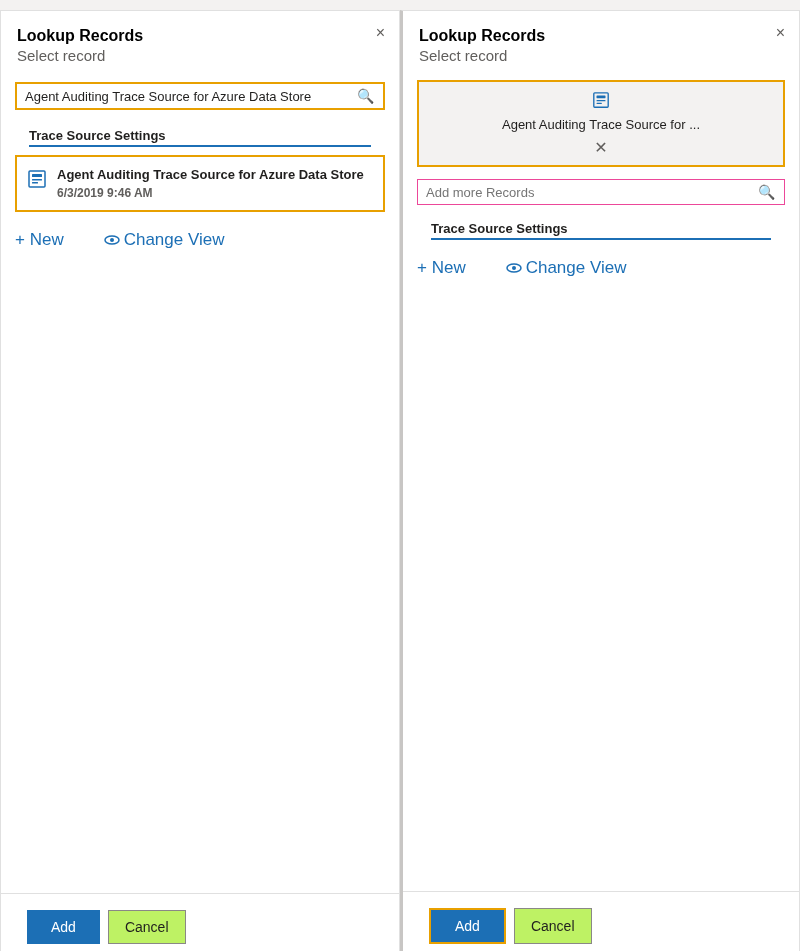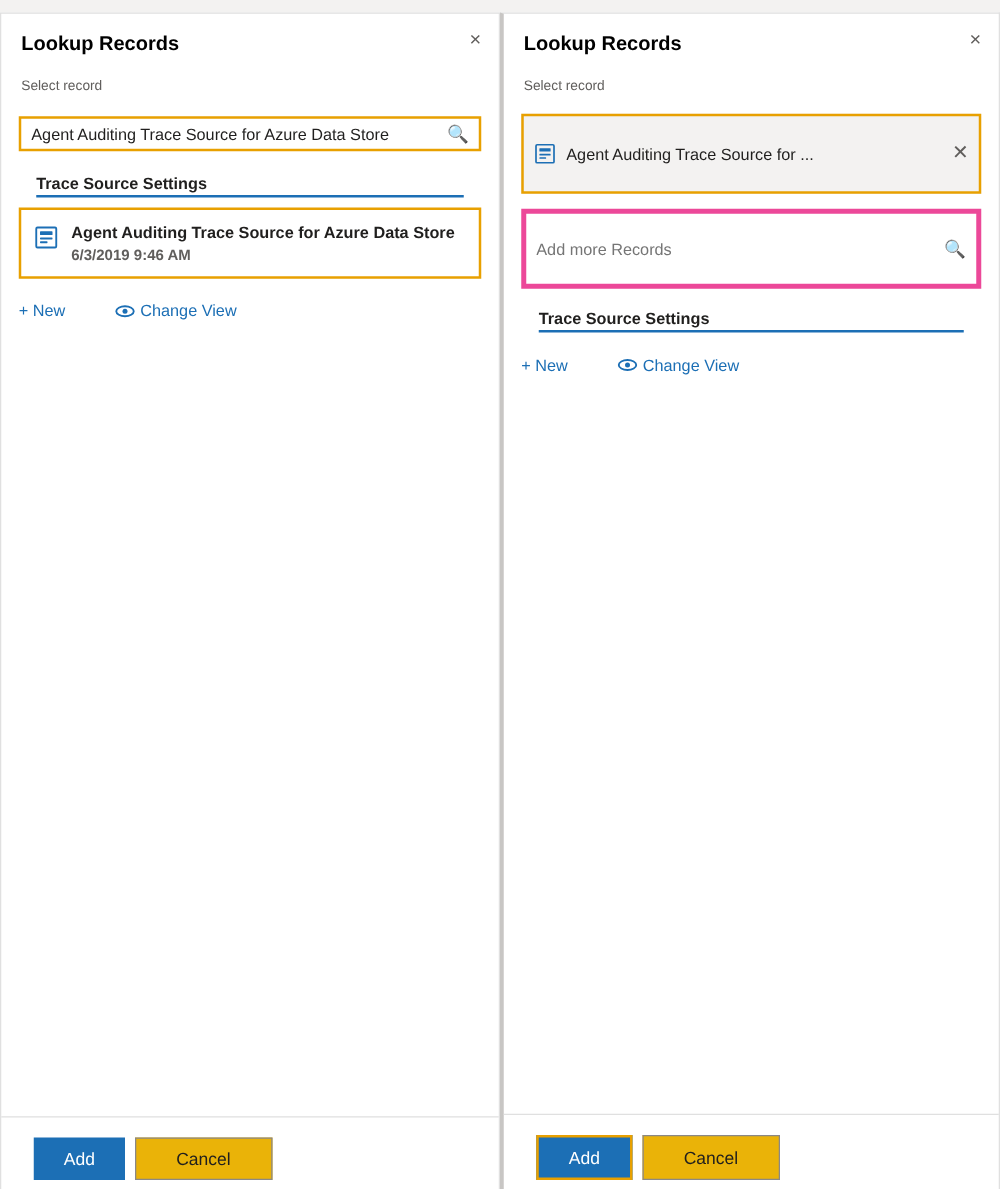--- a/index.html
+++ b/index.html
@@ -33,23 +33,23 @@
     .panel-header {
       padding: 16px 16px 10px 16px;
       border-bottom: none;
     }
     .panel-title {
       font-size: 16px;
       font-weight: 600;
       color: #000000;
     }
     .panel-subtitle {
-      font-size: 11px;
-      color: #605e5c;
-      margin-top: 18px;
+      font-size: 15px;
+      color: #605e5c;
+      margin-top: 2px;
     }
     .close-btn {
       position: absolute;
       top: 14px;
       right: 14px;
       font-size: 16px;
       cursor: pointer;
       color: #605e5c;
       background: none;
       border: none;
@@ -121,21 +121,21 @@
     .action-bar {
       display: flex;
       align-items: center;
       padding: 10px 14px;
       gap: 40px;
     }
     .action-link {
       display: flex;
       align-items: center;
       color: #1c6fb5;
-      font-size: 13px;
+      font-size: 17px;
       cursor: pointer;
       gap: 4px;
       text-decoration: none;
     }
     .panel-footer {
       margin-top: auto;
       padding: 16px 14px;
       display: flex;
       gap: 8px;
       border-top: 1px solid #e0e0e0;
@@ -144,24 +144,24 @@
       background: #1c6fb5;
       color: #fff;
       border: none;
       padding: 8px 24px;
       font-size: 14px;
       cursor: pointer;
       font-family: inherit;
       margin-left: 12px;
     }
     .btn-secondary {
-      background: #eab308;
+      background: #bef264;
       color: #201f1e;
       border: 1px solid #8a8886;
-      padding: 8px 32px;
+      padding: 8px 16px;
       font-size: 14px;
       cursor: pointer;
       font-family: inherit;
     }
     .btn-primary.highlighted {
       border: 2px solid #e8a000;
     }
     .no-records {
       font-size: 13px;
       color: #605e5c;
@@ -169,23 +169,24 @@
     }
     
     .selected-tag-container {
       padding: 6px 14px 8px 14px;
     }
     .selected-tag {
       display: flex;
       align-items: center;
       border: 2px solid #e8a000;
       background: #f3f2f1;
-      padding: 21px 8px;
+      padding: 9px 8px;
       gap: 8px;
       width: 100%;
+      flex-direction: column;
     }
     .selected-tag-icon {
       width: 18px;
       height: 18px;
       flex-shrink: 0;
     }
     .selected-tag-text {
       flex: 1;
       font-size: 13px;
       color: #201f1e;
@@ -198,23 +199,23 @@
       color: #605e5c;
       cursor: pointer;
       line-height: 1;
     }
     .add-more-container {
       padding: 4px 14px 10px 14px;
     }
     .add-more-box {
       display: flex;
       align-items: center;
-      border: 4px solid #ec4899;
+      border: 1px solid #ec4899;
       background: #fff;
-      padding: 20px 8px;
+      padding: 4px 8px;
       width: 100%;
     }
     .add-more-box input {
       border: none;
       outline: none;
       flex: 1;
       font-size: 13px;
       color: #a19f9d;
       background: transparent;
     }

